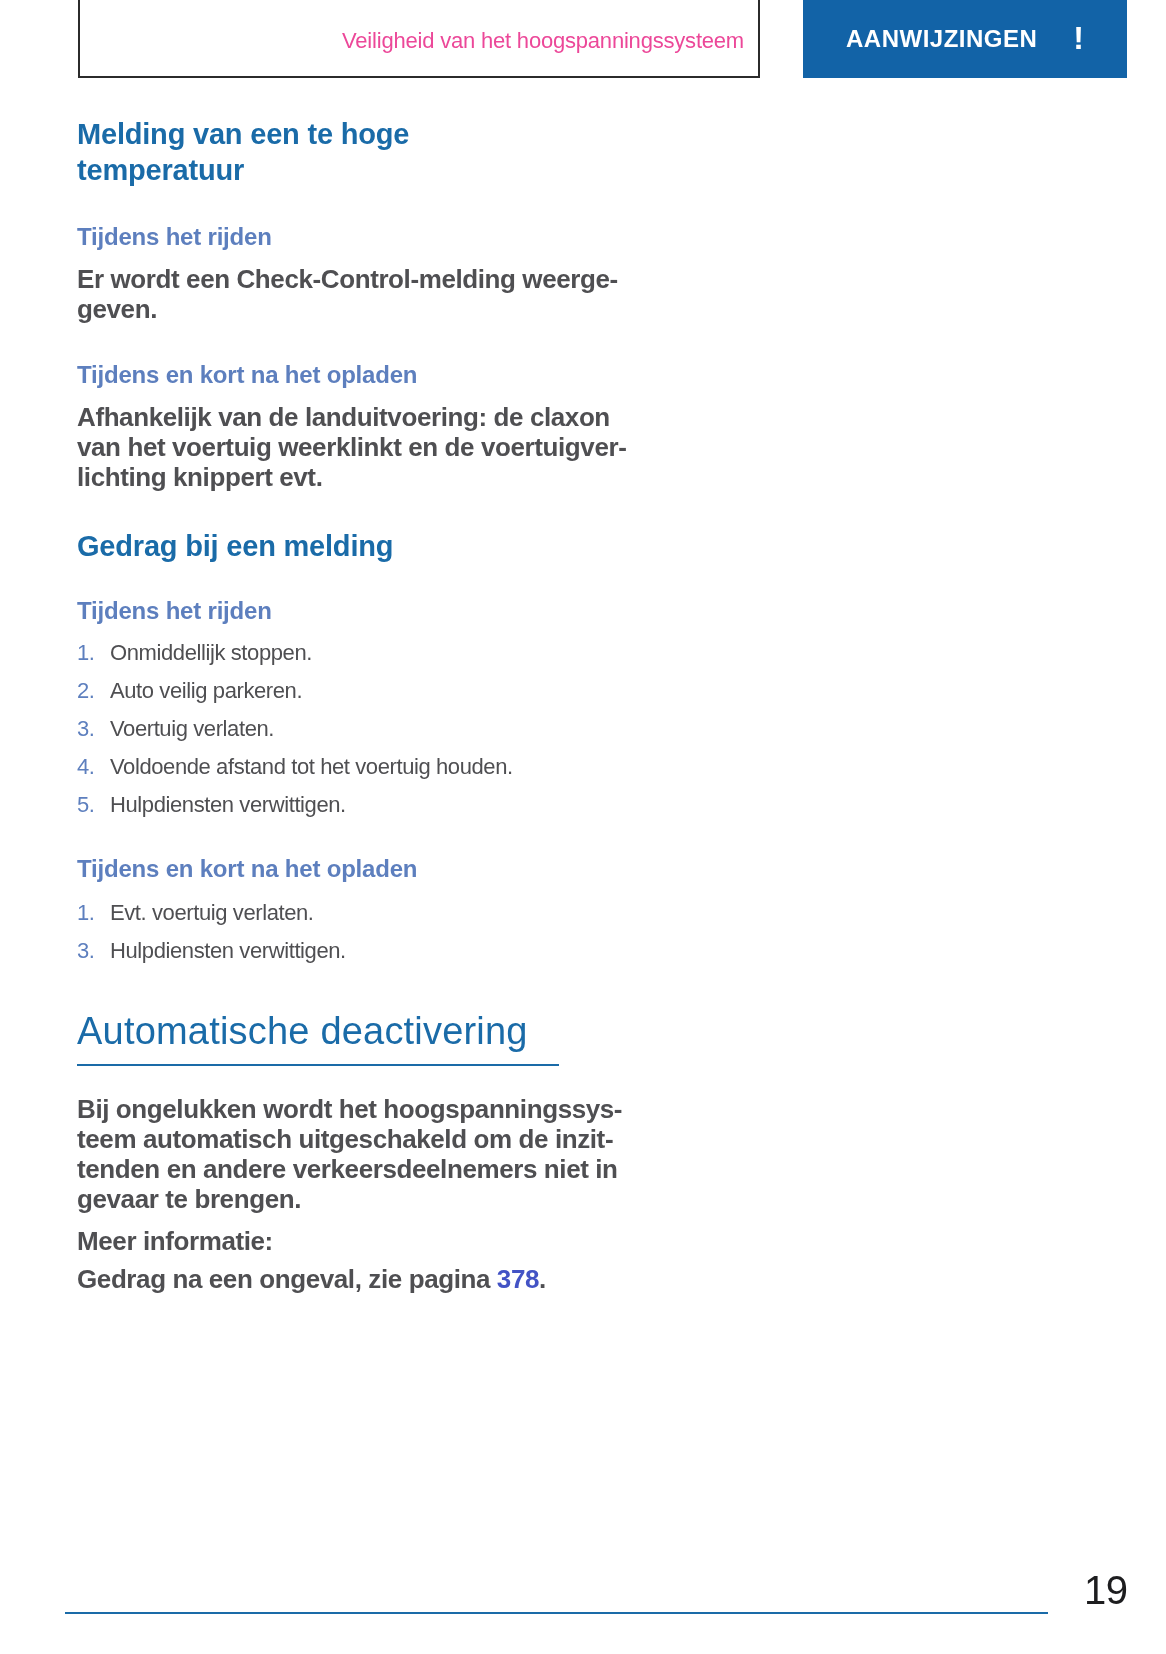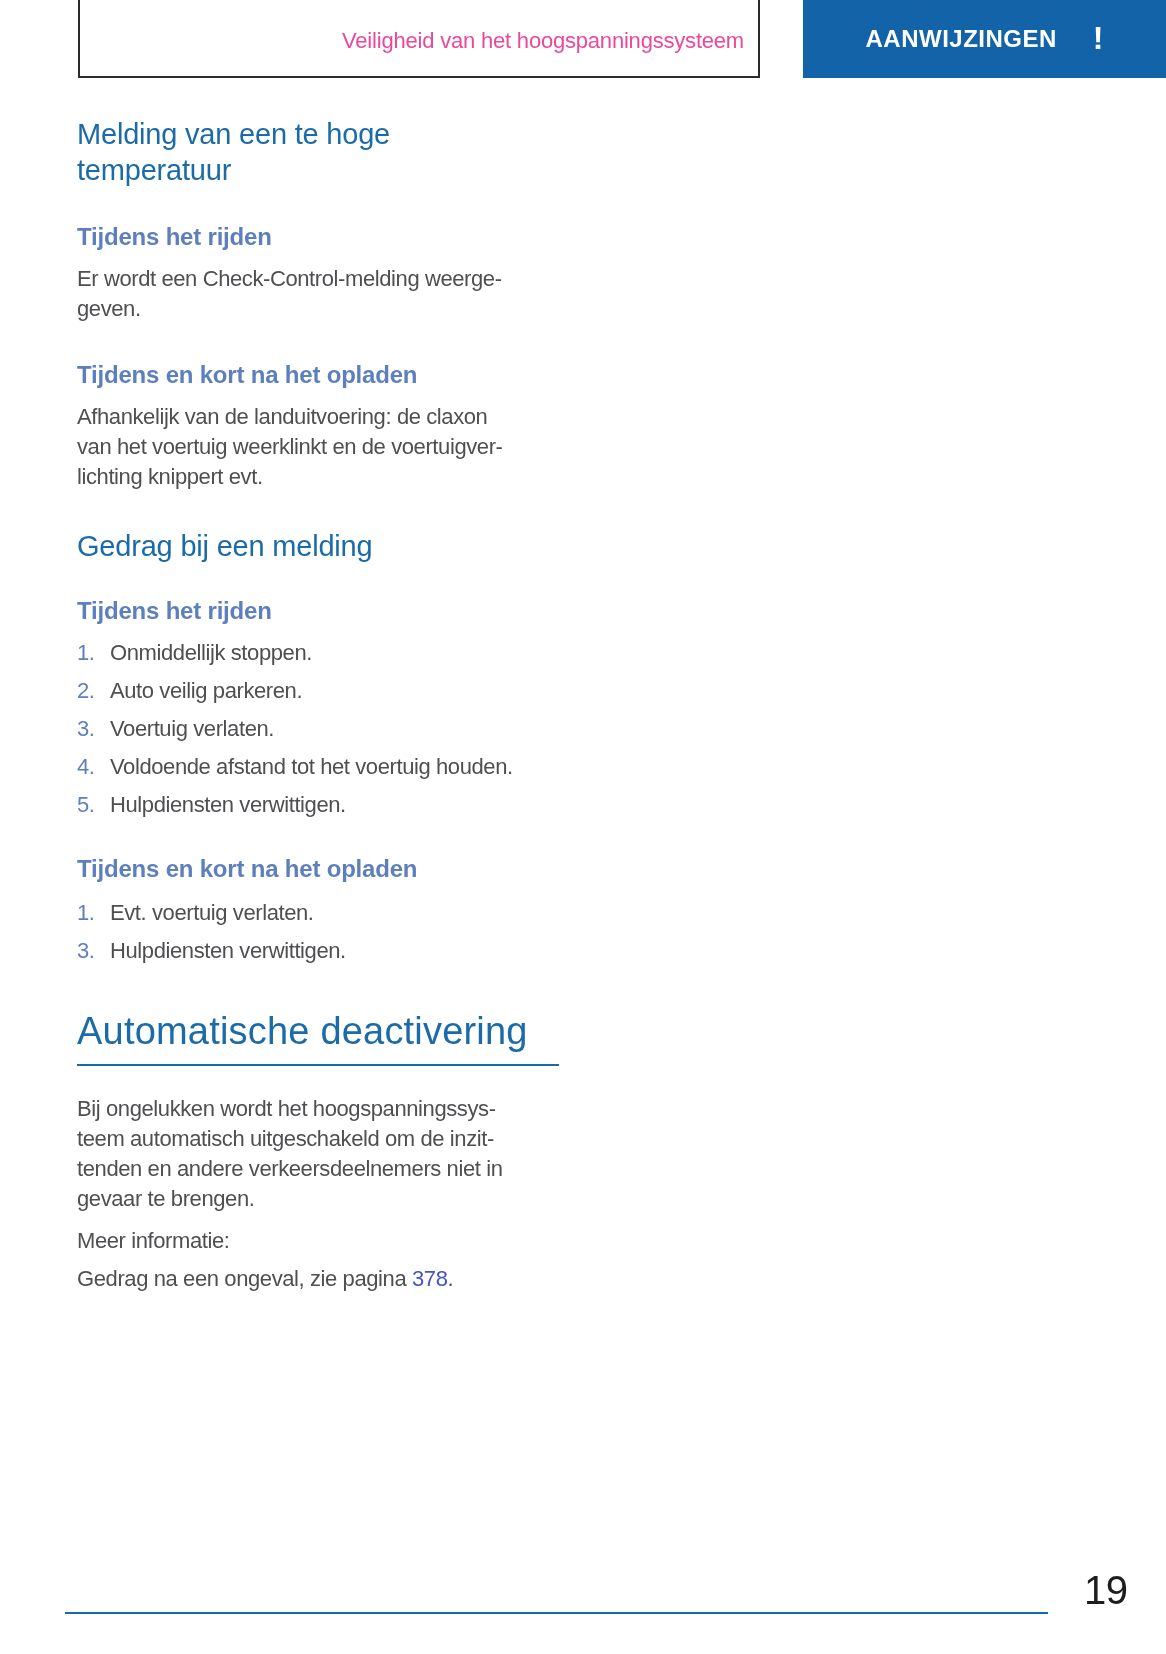--- a/index.html
+++ b/index.html
@@ -31,21 +31,21 @@
   .header-title {
     font-size: 22px;
     font-weight: 300;
     color: #ec4899;
     letter-spacing: -0.2px;
     white-space: nowrap;
   }
   .notes-tab {
     position: absolute;
     left: 803px; top: 0;
-    width: 363px; height: 78px;
+    width: 324px; height: 78px;
     background: var(--brand-blue, #1263a7);
     color: #ffffff;
     display: flex;
     align-items: center;
     justify-content: center;
     gap: 36px;
   }
   .notes-tab-label {
     font-size: 24px;
     font-weight: 700;
@@ -60,40 +60,40 @@
   }
 
   
   .content {
     position: absolute;
     left: 77px; top: 78px;
     width: 482px;
   }
   .section-heading {
     font-size: 29px;
-    font-weight: 400;
+    font-weight: 700;
     color: var(--heading-blue, #1a6ba8);
     line-height: 36px;
     letter-spacing: -0.2px;
     margin-top: 38px;
   }
   .section-heading.second { margin-top: 36px; }
   .sub-heading {
     font-size: 24px;
     font-weight: 700;
     color: var(--subheading-blue, #5d7fbe);
     line-height: 30px;
     letter-spacing: -0.2px;
     margin-top: 34px;
     white-space: nowrap;
   }
   .sub-heading.mt36 { margin-top: 36px; }
   .body-text {
-    font-size: 22px;
-    font-weight: 400;
+    font-size: 26px;
+    font-weight: 700;
     color: var(--body-gray, #4f4f52);
     line-height: 30px;
     letter-spacing: -0.4px;
     margin-top: 12px;
   }
   .body-text > div { white-space: nowrap; }
 
   .chapter-heading {
     font-size: 38px;
     font-weight: 300;

